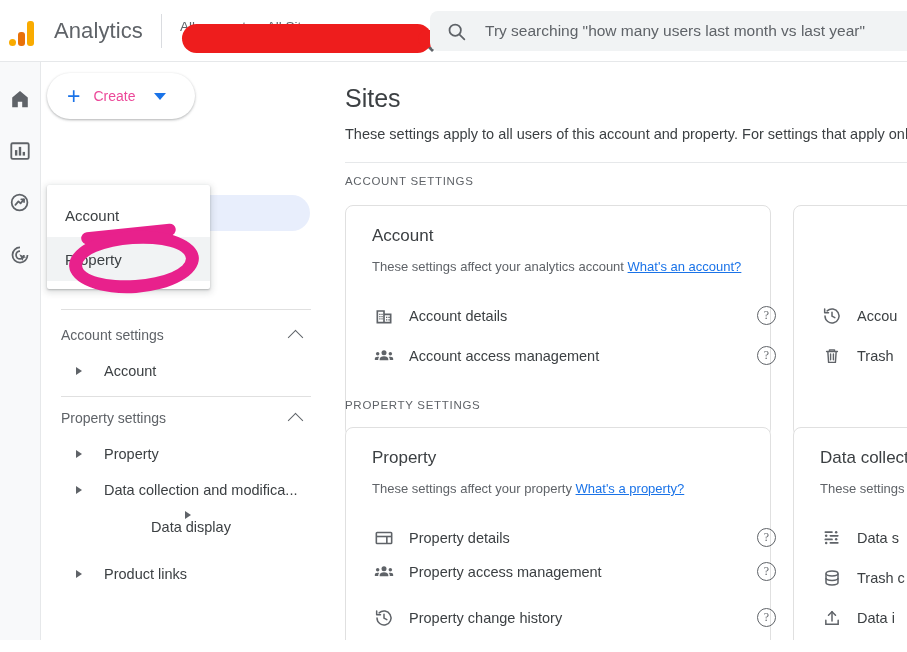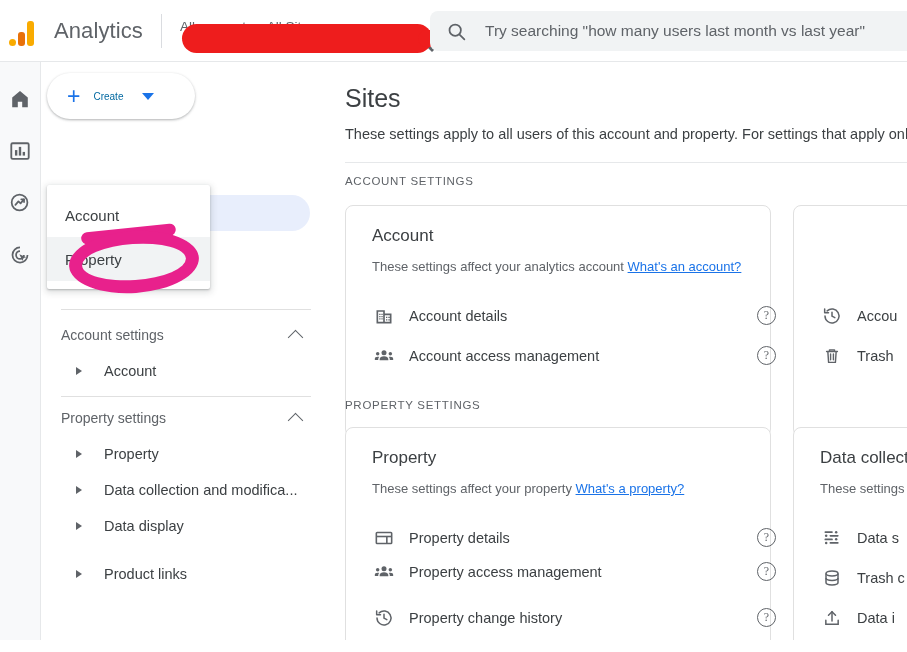--- a/index.html
+++ b/index.html
@@ -91,21 +91,21 @@
   .create-btn {
     position: absolute; top: 11px; left: 6px;
     width: 148px; height: 46px; background: #ffffff;
     border-radius: 24px; display: flex; align-items: center;
     box-shadow: 0 1px 3px rgba(60,64,67,.28), 0 1px 2px rgba(60,64,67,.15);
     padding-left: 20px; gap: 13px; z-index: 24;
   }
   .create-plus {
     font-size: 23px; color: #1a73e8; line-height: 1; font-weight: 400;
   }
-  .create-label { font-size: 10px; color: #0369a1; text-align: center; }
+  .create-label { font-size: 14px; color: #ec4899; text-align: center; }
   .create-caret {
     width: 0; height: 0; border-left: 6px solid transparent;
     border-right: 6px solid transparent; border-top: 7px solid #1a73e8;
     margin-left: 6px;
   }
   .selected-pill {
     position: absolute; top: 133px; left: 20px; width: 249px; height: 36px;
     background: #e8eefc; border-radius: 0 18px 18px 0; z-index: 8;
   }
   .create-menu {
@@ -315,21 +315,21 @@
       <span class="chev-up"></span>
     </div>
     <div class="nav-item" style="top:377px;">
       <span class="nav-arrow"></span>
       <span>Property</span>
     </div>
     <div class="nav-item" style="top:413px;">
       <span class="nav-arrow"></span>
       <span>Data collection and modifica...</span>
     </div>
-    <div class="nav-item" style="top:449px;">
+    <div class="nav-item" style="top:449px;flex-direction:column;">
       <span class="nav-arrow"></span>
       <span>Data display</span>
     </div>
     <div class="nav-item" style="top:485px;margin-top:12px;">
       <span class="nav-arrow"></span>
       <span>Product links</span>
     </div>
   </div>
 
   <div class="main">

